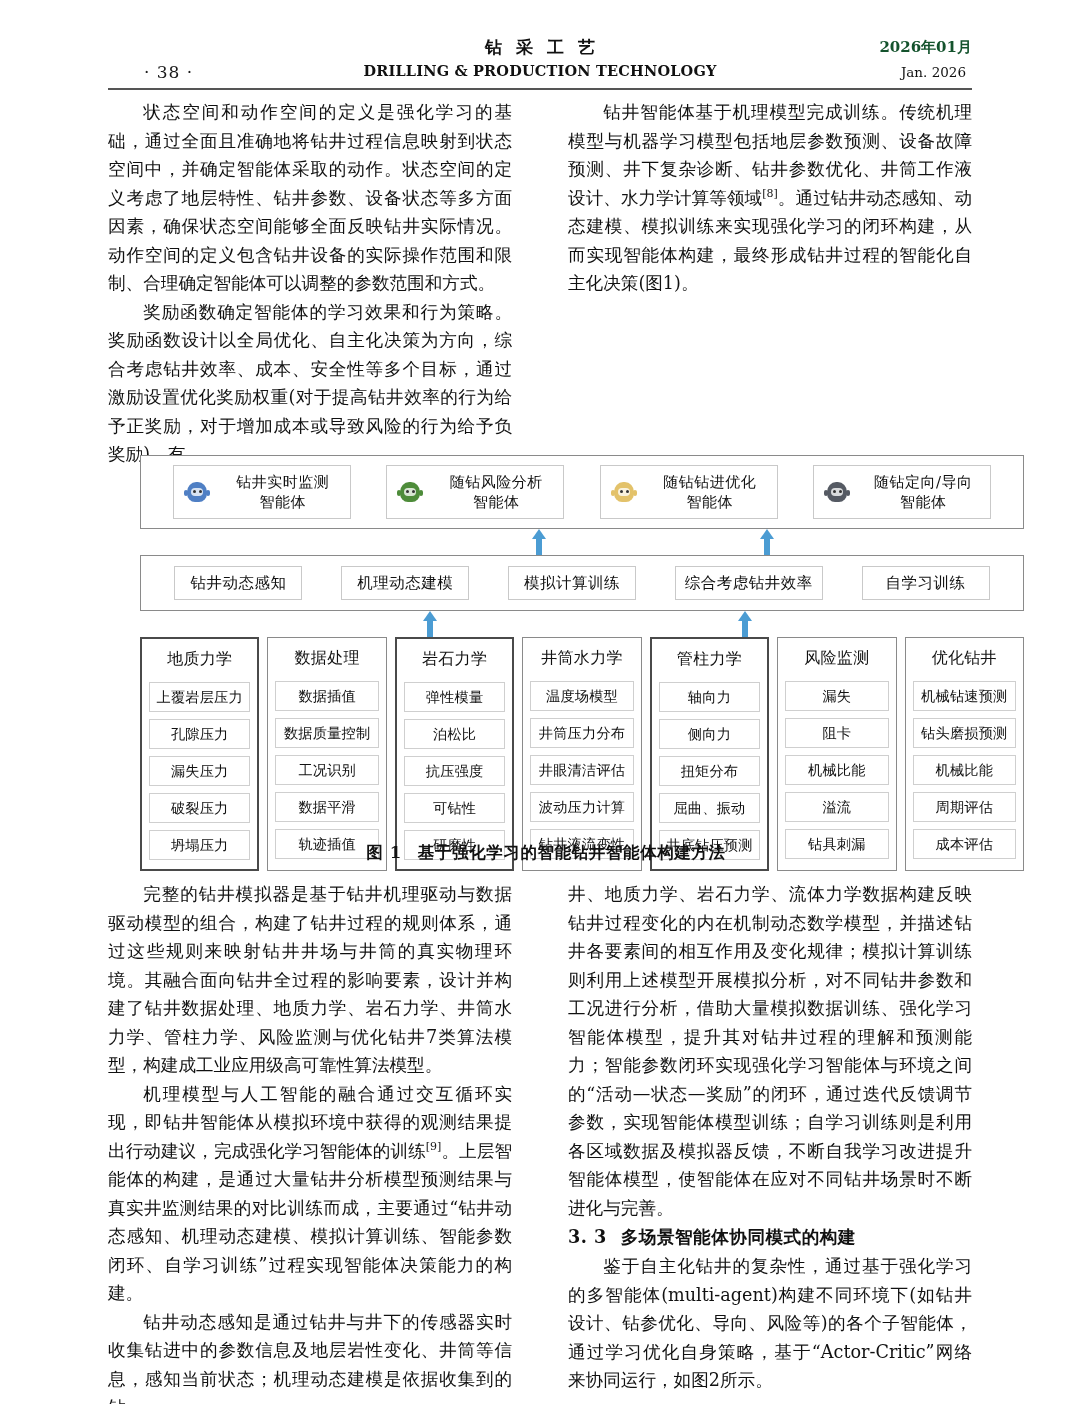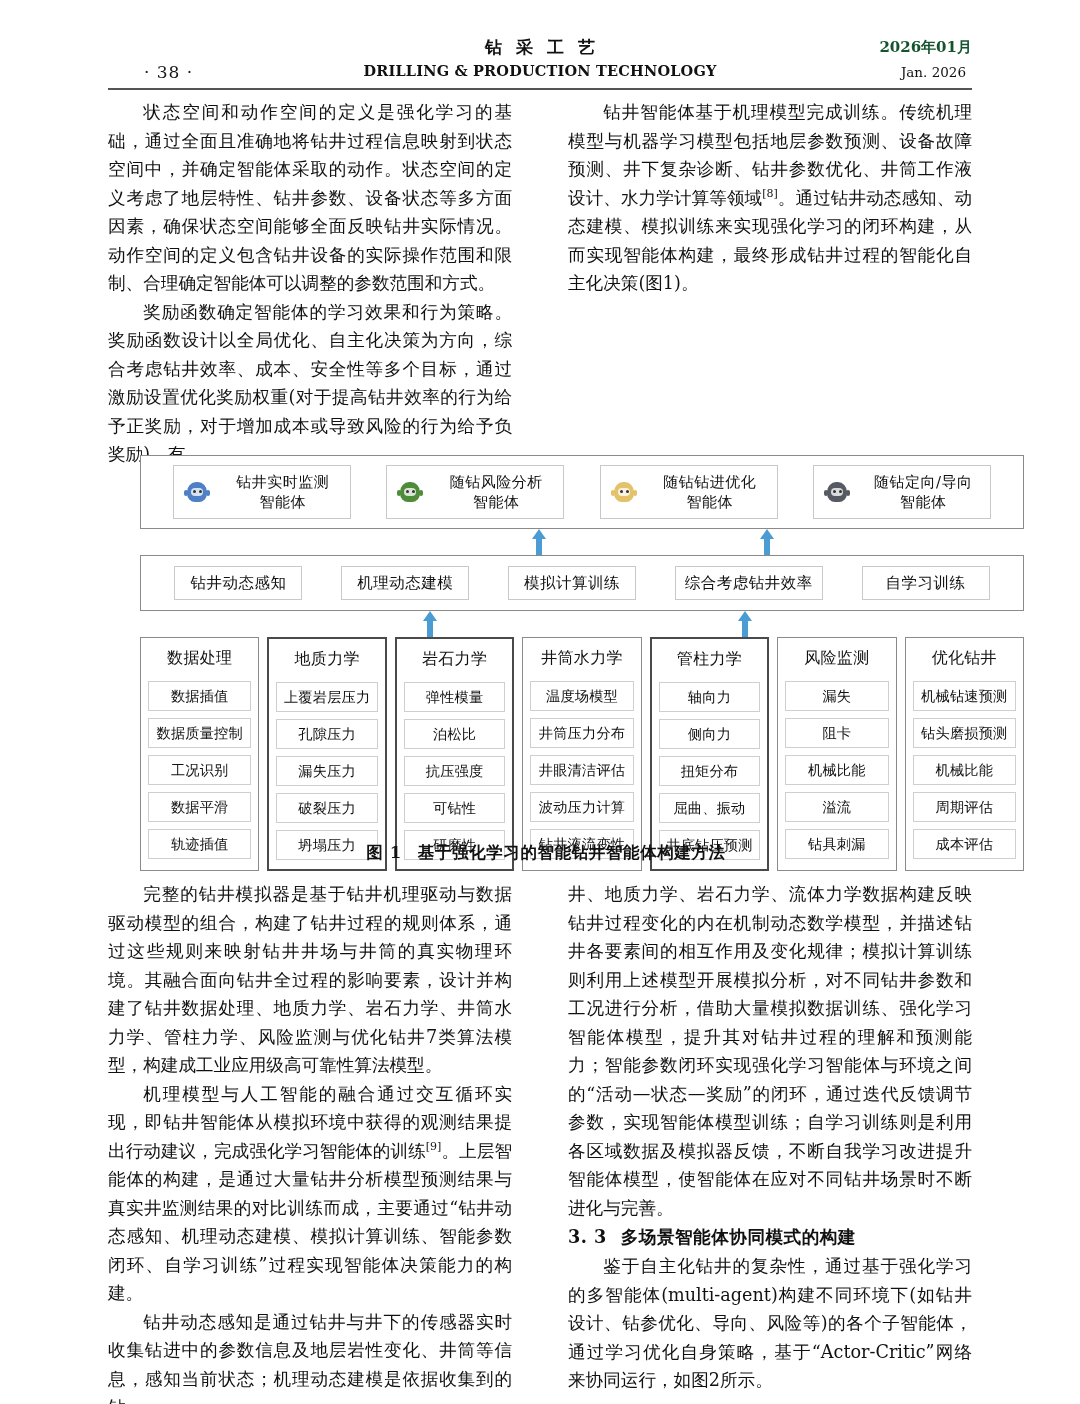--- a/index.html
+++ b/index.html
@@ -417,39 +417,39 @@
       <span class="headtri" style="border-bottom:10px solid #4b9cd3;"></span>
       <span class="shaft" style="background:#4b9cd3;"></span>
     </div>
     <div class="arrow" style="left:598px; top:156px;">
       <span class="headtri" style="border-bottom:10px solid #4b9cd3;"></span>
       <span class="shaft" style="background:#4b9cd3;"></span>
     </div>
 
     <div class="band-models">
 
+      <div class="model-col thick">
+        <div class="model-title">地质力学</div>
+        <div class="model-item">上覆岩层压力</div>
+        <div class="model-item">孔隙压力</div>
+        <div class="model-item">漏失压力</div>
+        <div class="model-item">破裂压力</div>
+        <div class="model-item">坍塌压力</div>
+      </div>
+
       <div class="model-col">
         <div class="model-title">数据处理</div>
         <div class="model-item">数据插值</div>
         <div class="model-item">数据质量控制</div>
         <div class="model-item">工况识别</div>
         <div class="model-item">数据平滑</div>
         <div class="model-item">轨迹插值</div>
       </div>
 
       <div class="model-col thick">
-        <div class="model-title">地质力学</div>
-        <div class="model-item">上覆岩层压力</div>
-        <div class="model-item">孔隙压力</div>
-        <div class="model-item">漏失压力</div>
-        <div class="model-item">破裂压力</div>
-        <div class="model-item">坍塌压力</div>
-      </div>
-
-      <div class="model-col thick">
         <div class="model-title">岩石力学</div>
         <div class="model-item">弹性模量</div>
         <div class="model-item">泊松比</div>
         <div class="model-item">抗压强度</div>
         <div class="model-item">可钻性</div>
         <div class="model-item">研磨性</div>
       </div>
 
       <div class="model-col">
         <div class="model-title">井筒水力学</div>

